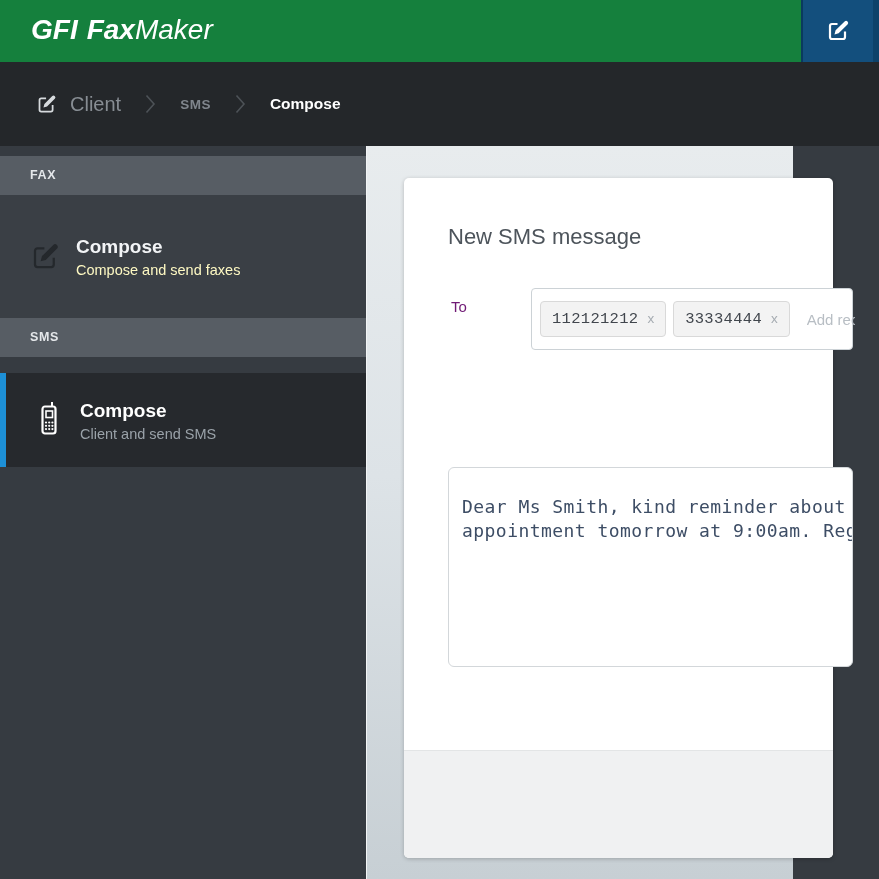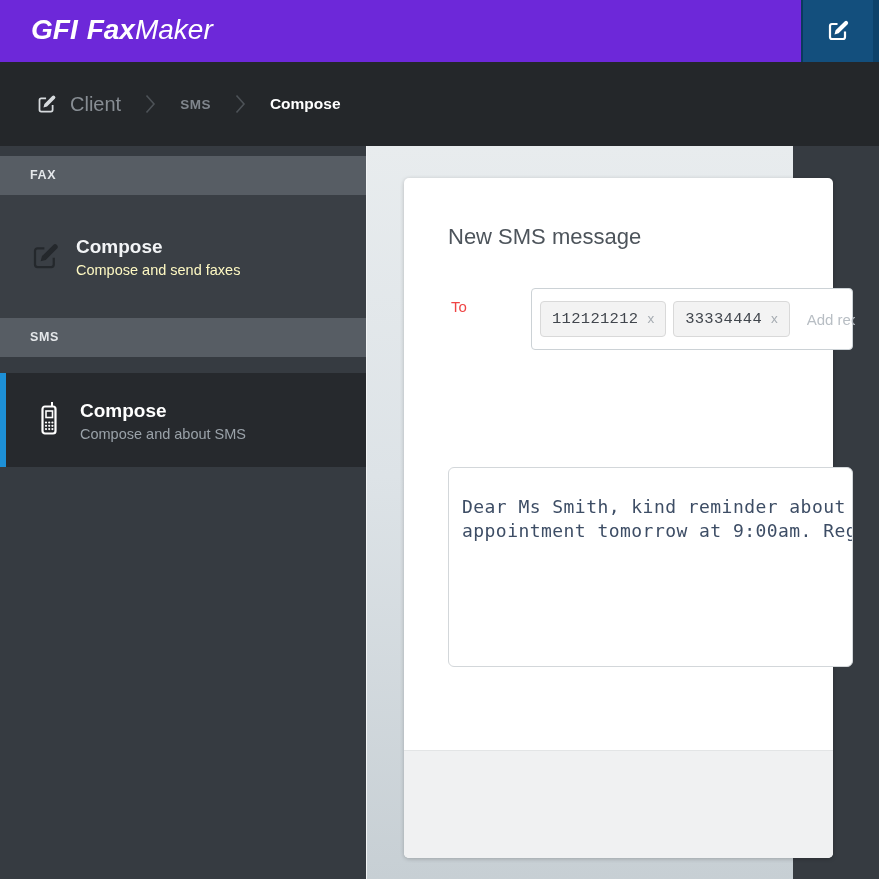--- a/index.html
+++ b/index.html
@@ -1,21 +1,21 @@
 <!DOCTYPE html>
 <html><head>
 <meta charset="utf-8">
 <style>
   html,body{margin:0;padding:0;background:#1b1d1f;}
   *{box-sizing:border-box;}
   .app{position:relative;width:879px;height:879px;overflow:hidden;background:#363b41;
        font-family:"Liberation Sans","DejaVu Sans",sans-serif;}
 
   
-  .hdr{position:absolute;left:0;top:0;width:879px;height:62px;background:#6d28d9;}
+  .hdr{position:absolute;left:0;top:0;width:879px;height:62px;background:#15803d;}
   .logo{position:absolute;left:31px;top:13px;font-style:italic;font-size:28px;line-height:34px;color:#fff;white-space:nowrap;}
   .logo .l-gfi{font-weight:800;margin-right:9px;}
   .logo .l-fax{font-weight:700;}
   .logo .l-maker{font-weight:400;}
   .hdr-btn{position:absolute;left:801px;top:0;width:72px;height:62px;background:#134f7d;
            border:none;border-left:2px solid #0a3a5e;display:flex;align-items:center;justify-content:center;
            cursor:pointer;padding:0;}
   .hdr-sliver{position:absolute;left:873px;top:0;width:6px;height:62px;background:#0d426a;}
 
   
@@ -44,21 +44,21 @@
   .item-sms .si-sub{color:#9aa2a9;}
   .fax-ico{color:#24282c;}
   
   
   .content{position:absolute;left:366px;top:146px;width:427px;height:733px;
            background:linear-gradient(180deg,#e8ecee 0%,#dde3e7 45%,#c7cfd4 100%);
            border-left:1px solid #f2f4f5;}
   .card{position:absolute;left:37px;top:32px;right:-40px;height:680px;background:#ffffff;
         border-radius:5px;box-shadow:0 1px 4px rgba(0,0,0,.22);}
   .card-title{position:absolute;left:44px;top:46px;margin:0;font-size:22px;font-weight:400;color:#4d545b;}
-  .to-label{position:absolute;left:47px;top:120px;font-size:15px;color:#ef4444;}
+  .to-label{position:absolute;left:47px;top:120px;font-size:15px;color:#701a75;}
   .recipients-box{position:absolute;left:127px;top:110px;right:-20px;height:62px;background:#fff;
                   border:1px solid #ccd2d6;border-radius:4px;display:flex;align-items:center;padding:0 8px;}
   .chip{display:inline-flex;align-items:center;height:36px;background:#f3f3f3;border:1px solid #d9d9d9;
         border-radius:4px;padding:0 11px;margin-right:7px;flex:0 0 auto;}
   .chip-num{font-size:15.5px;color:#41464d;letter-spacing:.3px;font-family:Liberation Mono, monospace;}
   .chip-x{font-size:13.5px;color:#a6acb2;margin-left:9px;cursor:pointer;line-height:1;}
   .add-input{border:none;outline:none;flex:1 1 auto;min-width:60px;font-size:15px;color:#555;
              padding-left:10px;font-family:"Liberation Sans","DejaVu Sans",sans-serif;background:transparent;}
   .add-input::placeholder{color:#b8bec4;opacity:1;}
   .message{position:absolute;left:44px;top:289px;right:-20px;height:200px;background:#fff;
@@ -142,21 +142,21 @@
               <circle cx="12.2" cy="25.8" r="1.1"></circle>
               <circle cx="15.4" cy="25.8" r="1.1"></circle>
             <circle cx="9" cy="29.1" r="1.1"></circle>
               <circle cx="12.2" cy="29.1" r="1.1"></circle>
               <circle cx="15.4" cy="29.1" r="1.1"></circle>
           </g>
         </svg>
       </span>
       <span class="si-text">
         <span class="si-title" style="display:block;">Compose</span>
-        <span class="si-sub" style="display:block;">Compose and about SMS</span>
+        <span class="si-sub" style="display:block;">Client and send SMS</span>
       </span>
     </div>
   </aside>
 
   <main class="content">
     <section class="card">
       <h1 class="card-title">New SMS message</h1>
 
       <label class="to-label">To</label>
 

